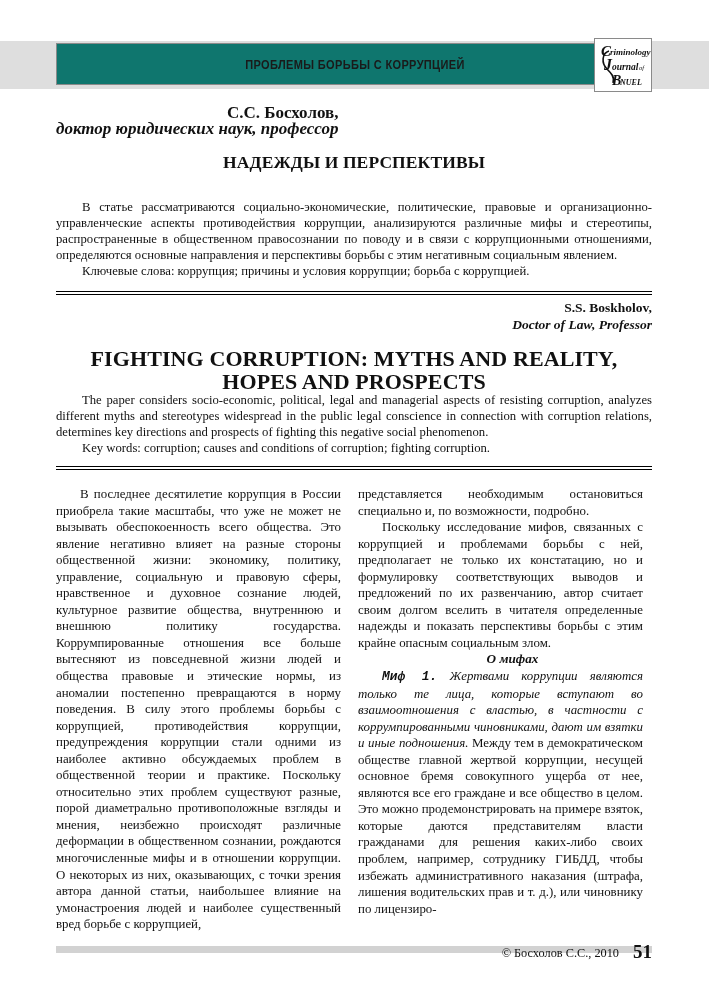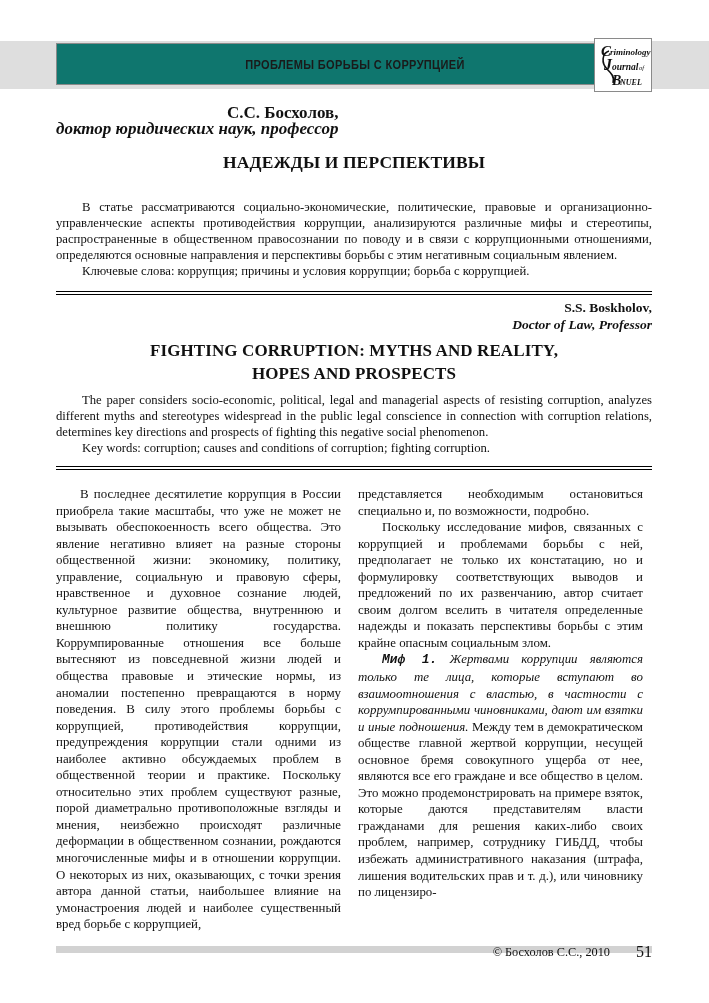--- a/index.html
+++ b/index.html
@@ -93,21 +93,21 @@
     position: absolute;
     left: 56px;
     width: 596px;
     text-align: center;
     font-weight: bold;
     font-size: 17.5px;
     line-height: 24px;
     letter-spacing: 0.1px;
   }
   .article-title.ru { top: 150px; }
-  .article-title.en { top: 339px; font-size: 17px; line-height: 23px; }
+  .article-title.en { top: 347px; font-size: 22px; line-height: 23px; }
 
   
   .abstract {
     position: absolute;
     left: 56px;
     width: 596px;
     font-size: 12.7px;
     line-height: 16.1px;
     text-align: justify;
     text-justify: inter-word;
@@ -189,24 +189,24 @@
   .footer-text {
     position: absolute;
     left: 56px;
     top: 944px;
     width: 596px;
     text-align: right;
     font-size: 12.3px;
     line-height: 16px;
     white-space: nowrap;
   }
-  .footer-copy { margin-right: 26px; }
+  .footer-copy { margin-right: 14px; }
   .footer-page {
-    font-size: 16px;
-    font-weight: normal;
+    font-size: 19px;
+    font-weight: bold;
     vertical-align: -1px;
   }
 </style>
 </head>
 <body>
 
 <div class="header-band"></div>
 
 <div class="header-inner">
   <div class="header-title">ПРОБЛЕМЫ БОРЬБЫ С КОРРУПЦИЕЙ</div>
@@ -264,20 +264,21 @@
 
 <div class="columns">
 
   <div class="col">
     <p>В последнее десятилетие коррупция в России приобрела такие масштабы, что уже не может не вызывать обеспокоенность всего общества. Это явление негативно влияет на разные стороны общественной жизни: экономику, политику, управление, социальную и правовую сферы, нравственное и духовное сознание людей, культурное развитие общества, внутреннюю и внешнюю политику государства. Коррумпированные отношения все больше вытесняют из повседневной жизни людей и общества правовые и этические нормы, из аномалии постепенно превращаются в норму поведения. В силу этого проблемы борьбы с коррупцией, противодействия коррупции, предупреждения коррупции стали одними из наиболее активно обсуждаемых проблем в общественной теории и практике. Поскольку относительно этих проблем существуют разные, порой диаметрально противоположные взгляды и мнения, неизбежно происходят различные деформации в общественном сознании, рождаются многочисленные мифы и в отношении коррупции. О некоторых из них, оказывающих, с точки зрения автора данной статьи, наибольшее влияние на умонастроения людей и наиболее существенный вред борьбе с коррупцией,</p>
   </div>
 
   <div class="col">
     <p class="noindent">представляется необходимым остановиться специально и, по возможности, подробно.</p>
     <p>Поскольку исследование мифов, связанных с коррупцией и проблемами борьбы с ней, предполагает не только их констатацию, но и формулировку соответствующих выводов и предложений по их развенчанию, автор считает своим долгом вселить в читателя определенные надежды и показать перспективы борьбы с этим крайне опасным социальным злом.</p>
+    <p class="subhead">О мифах</p>
     <p>
       <span class="myth-lead">Миф 1.</span><span class="myth-italic"> Жертвами коррупции являются только те лица, которые вступают во взаимоотношения с властью, в частности с коррумпированными чиновниками, дают им взятки и иные подношения.</span><span> Между тем в демократическом обществе главной жертвой коррупции, несущей основное бремя совокупного ущерба от нее, являются все его граждане и все общество в целом. Это можно продемонстрировать на примере взяток, которые даются представителям власти гражданами для решения каких-либо своих проблем, например, сотруднику ГИБДД, чтобы избежать административного наказания (штрафа, лишения водительских прав и т. д.), или чиновнику по лицензиро-</span>
     </p>
   </div>
 
 </div>
 
 <div class="footer-bar"></div>
 <div class="footer-text">
   <span class="footer-copy">©  Босхолов С.С.,  2010</span><span class="footer-page">51</span>

